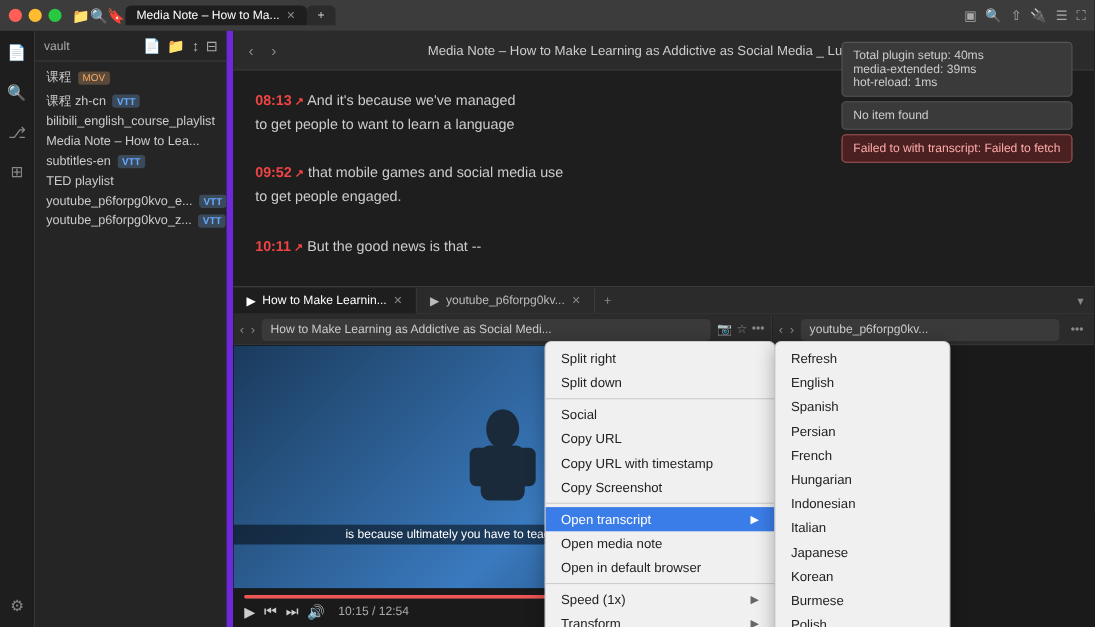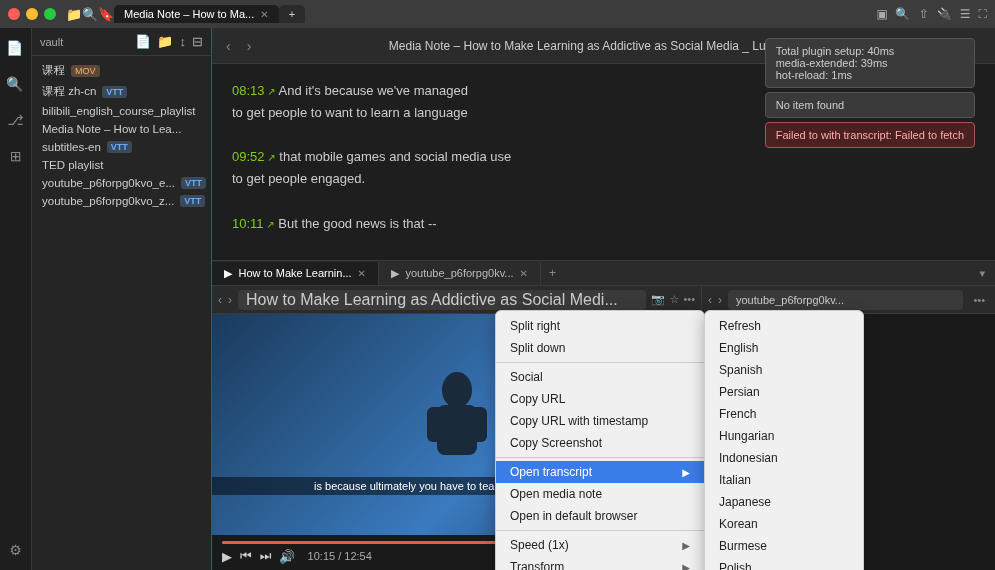--- a/index.html
+++ b/index.html
@@ -80,21 +80,21 @@
       overflow: hidden;
     }
 
     
     .sidebar {
       width: 180px;
       background: #252525;
       flex-shrink: 0;
       display: flex;
       flex-direction: column;
-      border-right: 1px solid #6d28d9;
+      border-right: 6px solid #6d28d9;
     }
     .sidebar-toolbar {
       display: flex;
       align-items: center;
       padding: 6px 8px;
       gap: 6px;
       border-bottom: 1px solid #3a3a3a;
     }
     .sidebar-toolbar-icon {
       color: #aaa;
@@ -178,22 +178,23 @@
     
     .notes-content {
       flex: 1;
       padding: 16px 20px;
       color: #ccc;
       font-size: 13px;
       line-height: 1.7;
       overflow-y: auto;
     }
     .timestamp-link {
-      color: #84cc16;
+      color: #ef4444;
       text-decoration: none;
+      font-weight: bold;
     }
     .timestamp-link::after {
       content: ' ↗';
       font-size: 10px;
     }
 
     
     .bottom-pane {
       border-top: 1px solid #3a3a3a;
       display: flex;
@@ -259,21 +260,21 @@
     .address-nav { color: #888; font-size: 12px; }
     .address-bar {
       flex: 1;
       background: #3a3a3a;
       border-radius: 4px;
       height: 20px;
       display: flex;
       align-items: center;
       padding: 0 8px;
       color: #ccc;
-      font-size: 16px;
+      font-size: 11px;
     }
     .address-icons {
       display: flex; gap: 4px;
       color: #888; font-size: 11px;
     }
     .video-frame {
       flex: 1;
       background: #000;
       position: relative;
       display: flex;

